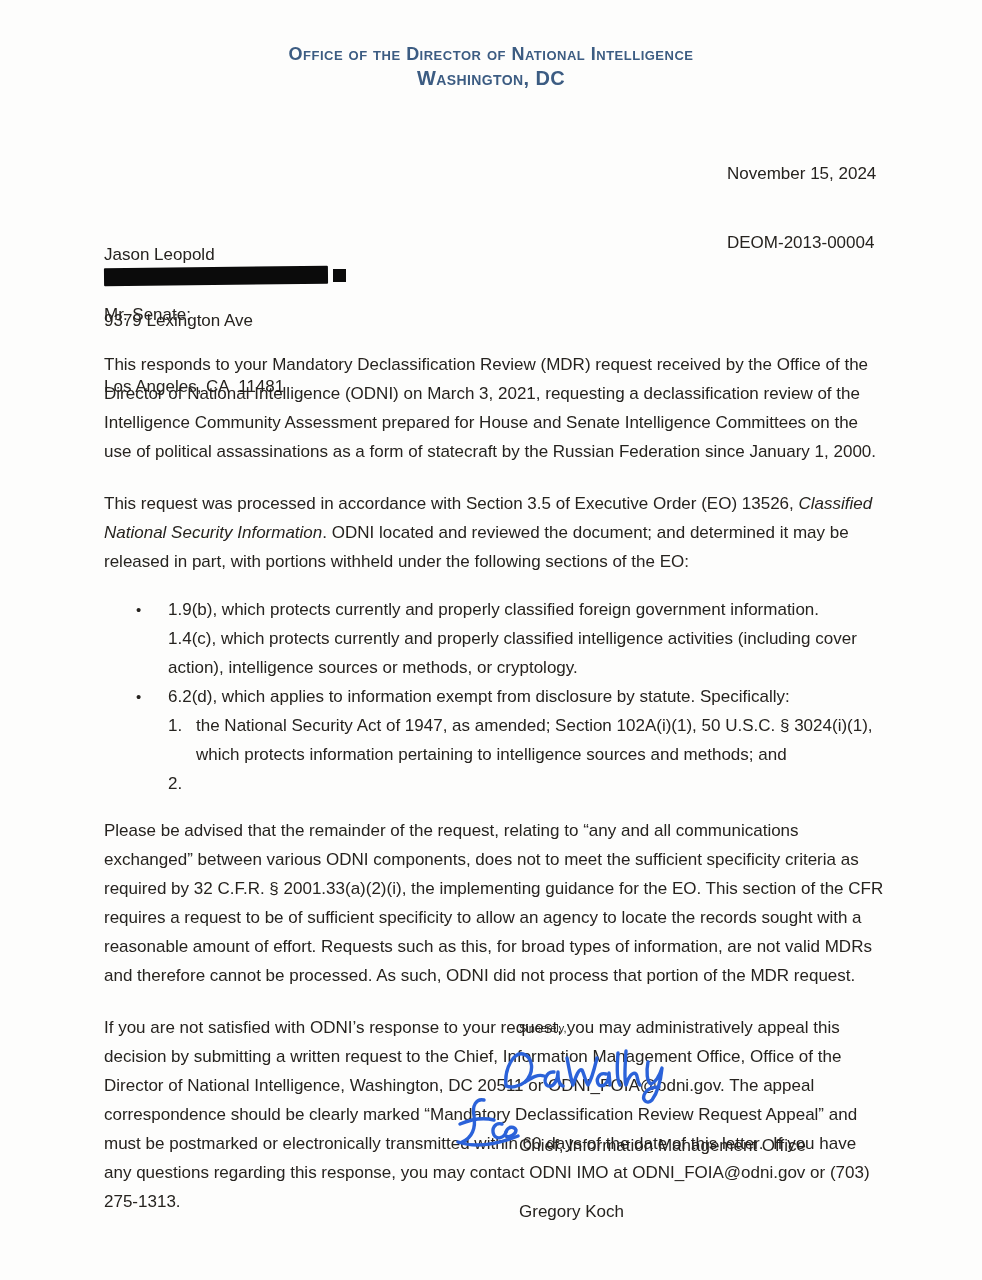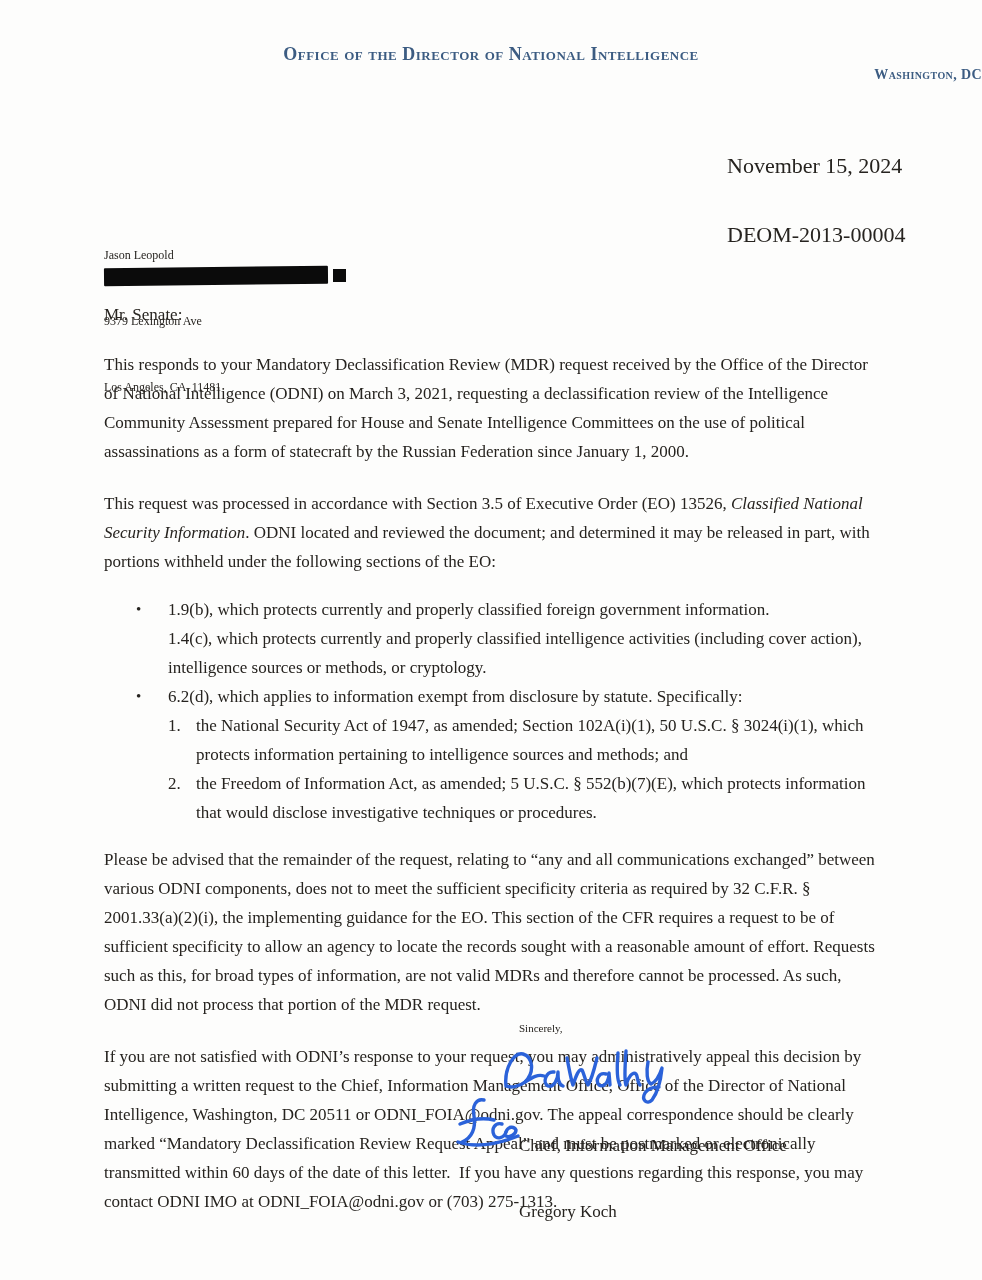--- a/index.html
+++ b/index.html
@@ -1,34 +1,34 @@
 <!DOCTYPE html>
 <html><head>
 <meta charset="utf-8">
 <style>
   html,body { margin:0; padding:0; background:#e8e8e8; }
   .page {
     position:relative;
     width:982px; height:1280px;
     margin:0 auto;
     background:#fdfdfc;
-    font-family:Liberation Serif, serif;
+    font-family:Liberation Sans, sans-serif;
     color:#26231f;
     overflow:hidden;
   }
   
   .letterhead { position:absolute; top:44px; left:0; width:100%; text-align:center; color:#3c5c82; }
   .letterhead .l1 { font-size:18px; font-weight:bold; font-variant:small-caps; letter-spacing:0.5px; }
-  .letterhead .l2 { font-size:14px; font-weight:bold; font-variant:small-caps; letter-spacing:0.4px; margin-top:2px;text-align:right; }
+  .letterhead .l2 { font-size:20px; font-weight:bold; font-variant:small-caps; letter-spacing:0.4px; margin-top:2px; }
 
   
-  .dateblock { position:absolute; left:727px; top:108px; font-size:22px; line-height:23px; white-space:pre-wrap; }
+  .dateblock { position:absolute; left:727px; top:116px; font-size:17px; line-height:23px; white-space:pre-wrap; }
 
   
-  .address { position:absolute; left:104px; top:200px; font-size:12px; line-height:22px; white-space:pre-wrap; }
+  .address { position:absolute; left:104px; top:200px; font-size:17px; line-height:22px; white-space:pre-wrap; }
   .redaction-bar { position:absolute; left:104px; top:267px; width:224px; height:18px; background:#0b0b0b; transform:rotate(-0.6deg); border-radius:1px; }
   .redaction-square { position:absolute; left:333px; top:269px; width:13px; height:13px; background:#0b0b0b; }
 
   .salutation { position:absolute; left:104px; top:305px; font-size:17px; }
 
   
   .bodytext { position:absolute; left:104px; top:350px; width:782px; font-size:17px; line-height:29px; }
   .bodytext p { margin:0 0 23px 0; white-space:pre-wrap; }
   .bodytext .em { font-style:italic; }
   .list { margin:-4px 0 18px 0; }
@@ -86,21 +86,20 @@
       <div class="li">
         <span class="marker dot">•</span>
         <span class="li-text">6.2(d), which applies to information exempt from disclosure by statute. Specifically:</span>
       </div>
       <div class="li sub">
         <span class="marker">1.</span>
         <span class="li-text">the National Security Act of 1947, as amended; Section 102A(i)(1), 50 U.S.C. § 3024(i)(1), which protects information pertaining to intelligence sources and methods; and</span>
       </div>
       <div class="li sub">
         <span class="marker">2.</span>
-        <span class="li-text">the Freedom of Information Act, as amended; 5 U.S.C. § 552(b)(7)(E), which protects information that would disclose investigative techniques or procedures.</span>
       </div>
     </div>
 
     <p>Please be advised that the remainder of the request, relating to “any and all communications exchanged” between various ODNI components, does not to meet the sufficient specificity criteria as required by 32 C.F.R. § 2001.33(a)(2)(i), the implementing guidance for the EO. This section of the CFR requires a request to be of sufficient specificity to allow an agency to locate the records sought with a reasonable amount of effort. Requests such as this, for broad types of information, are not valid MDRs and therefore cannot be processed. As such, ODNI did not process that portion of the MDR request.</p>
     <p>If you are not satisfied with ODNI’s response to your request, you may administratively appeal this decision by submitting a written request to the Chief, Information Management Office, Office of the Director of National Intelligence, Washington, DC 20511 or ODNI_FOIA@odni.gov. The appeal correspondence should be clearly marked “Mandatory Declassification Review Request Appeal” and must be postmarked or electronically transmitted within 60 days of the date of this letter.  If you have any questions regarding this response, you may contact ODNI IMO at ODNI_FOIA@odni.gov or (703) 275-1313.</p>
   </div>
 
   <div class="closing">Sincerely,</div>
 
   <svg class="sig-svg" width="180" height="62" viewBox="0 0 180 62">

